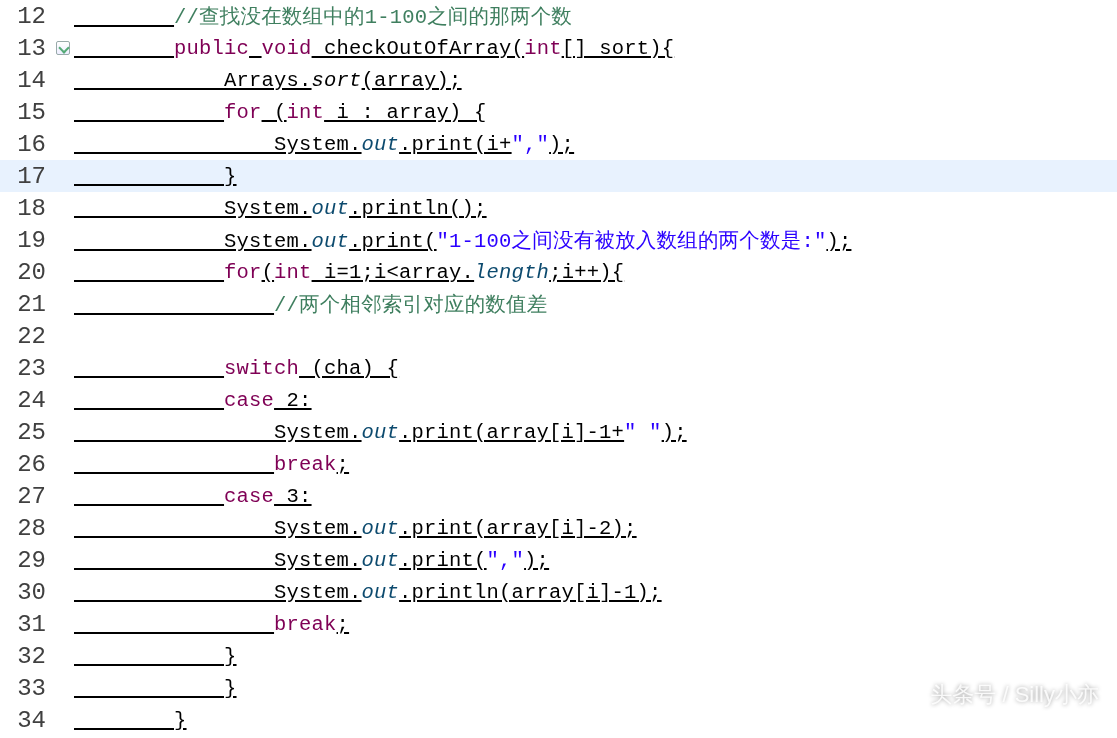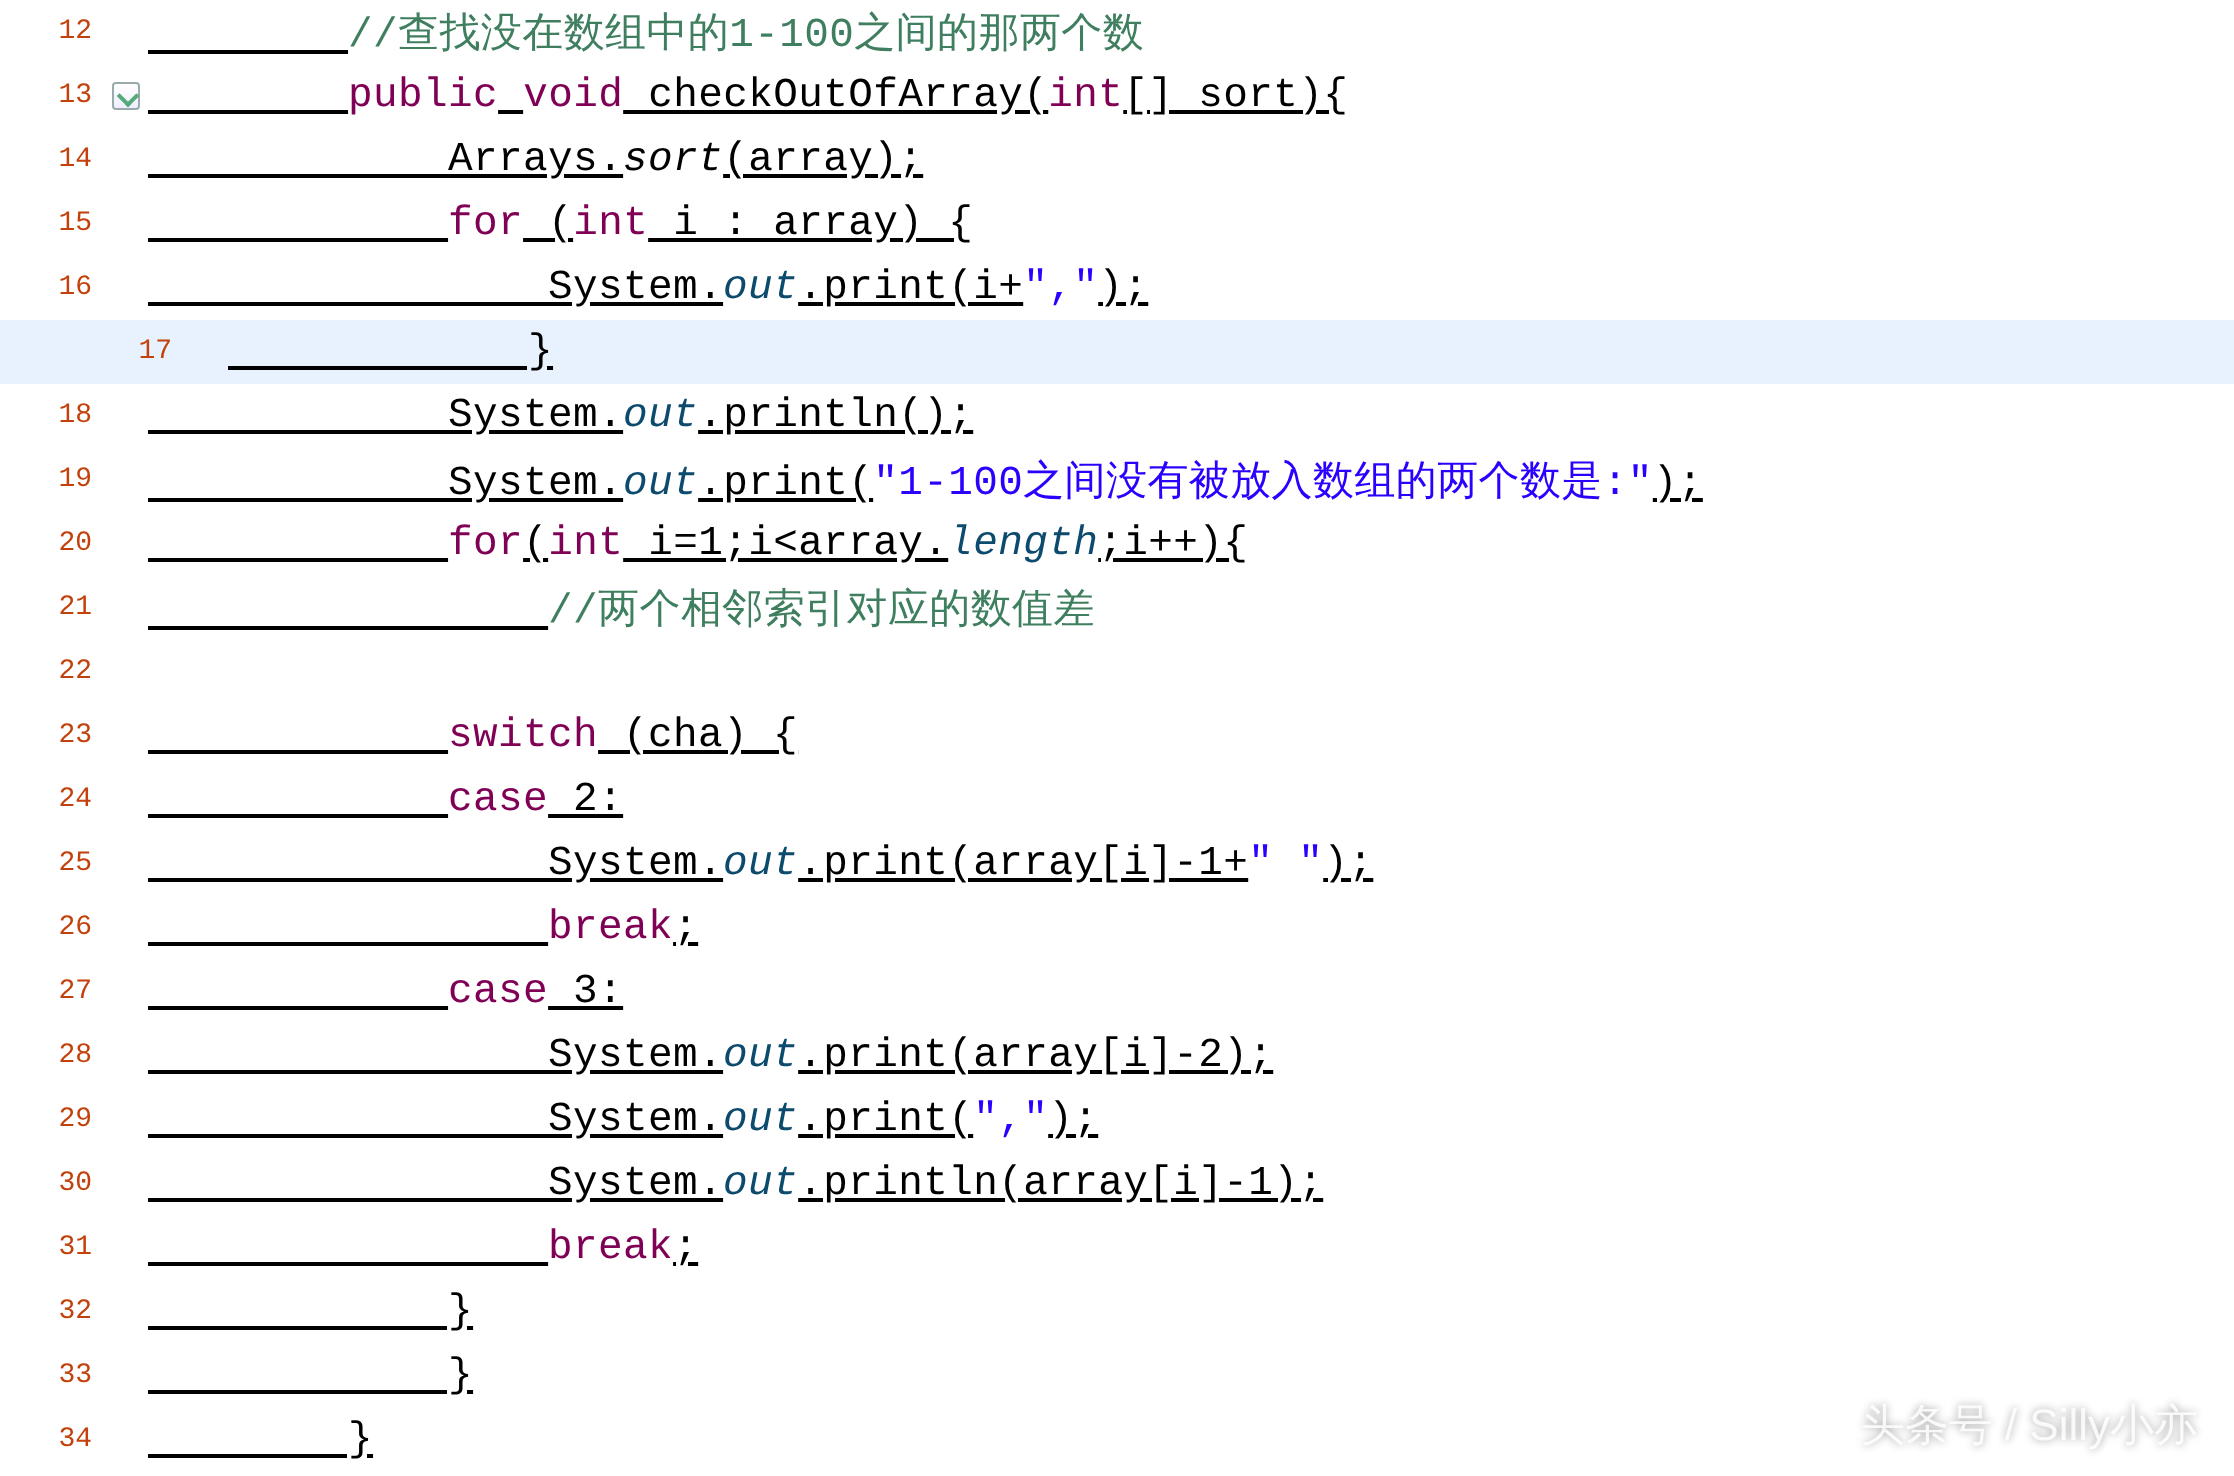--- a/index.html
+++ b/index.html
@@ -18,28 +18,27 @@
     width: 100%;
   }
   .line {
     display: flex;
     align-items: center;
     height: 32px;
     white-space: pre;
   }
   .line.highlight {
     background: #e8f2fe;
-    padding-left: 40px;
   }
   .gutter {
     width: 52px;
     text-align: right;
-    color: #c2410c;
+    color: #404040;
     padding-right: 6px;
-    font-size: 14px;
+    font-size: 24px;
     user-select: none;
     flex-shrink: 0;
   }
   .marker {
     width: 22px;
     flex-shrink: 0;
     display: flex;
     align-items: center;
     justify-content: center;
   }
@@ -66,21 +65,21 @@
   }
   .kw   { color: #7f0055; font-weight: normal; }
   .cm   { color: #3f7f5f; }
   .str  { color: #2a00ff; }
   .sf   { color: #0c4a6e; font-style: italic; } 
   .sm   { color: #000000; font-style: italic; } 
   .plain{ color: #000000; text-decoration: underline; }
   .watermark {
     position: absolute;
     right: 18px;
-    bottom: 10px;
+    bottom: 28px;
     color: rgba(255,255,255,0.85);
     font-family: "Microsoft YaHei", Arial, sans-serif;
     font-size: 22px;
     text-shadow: 0 0 4px rgba(0,0,0,0.4);
     pointer-events: none;
     text-align: center;
   }
 </style>
 </head>
 <body>

